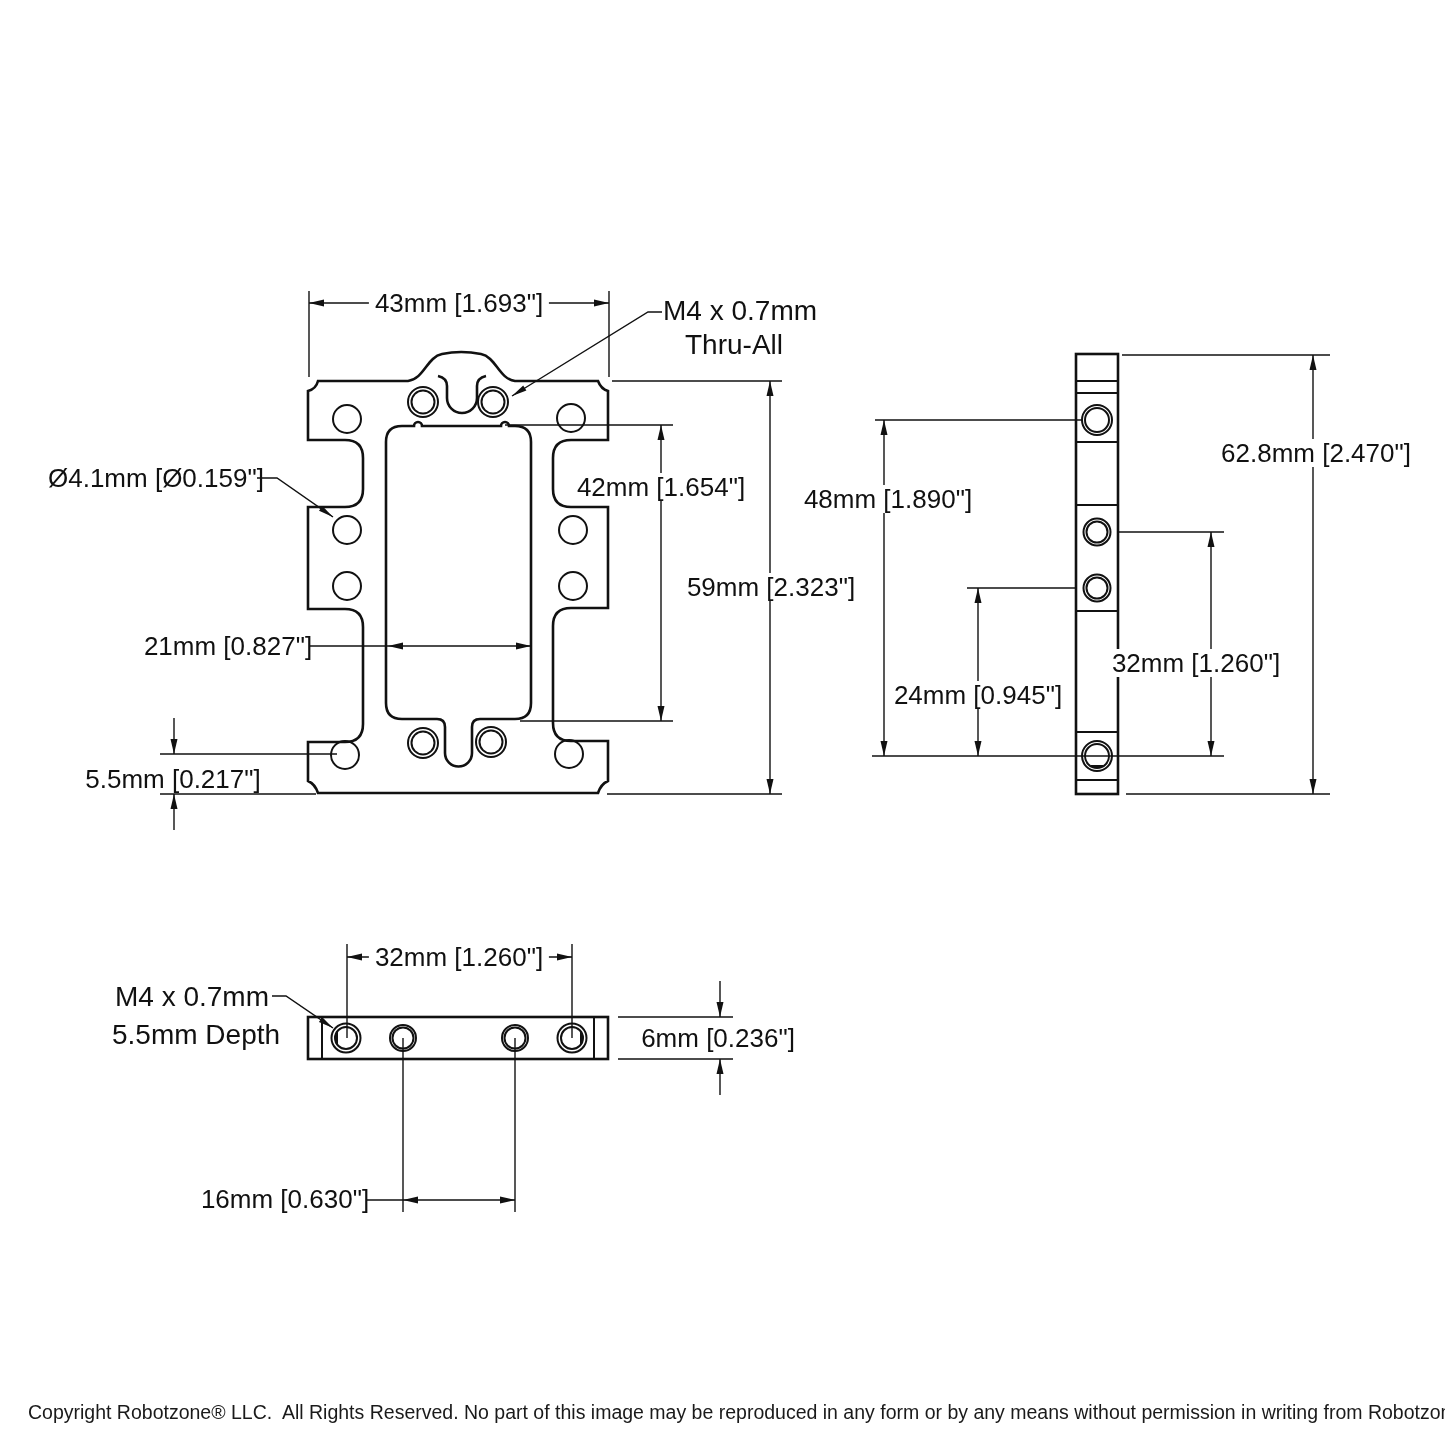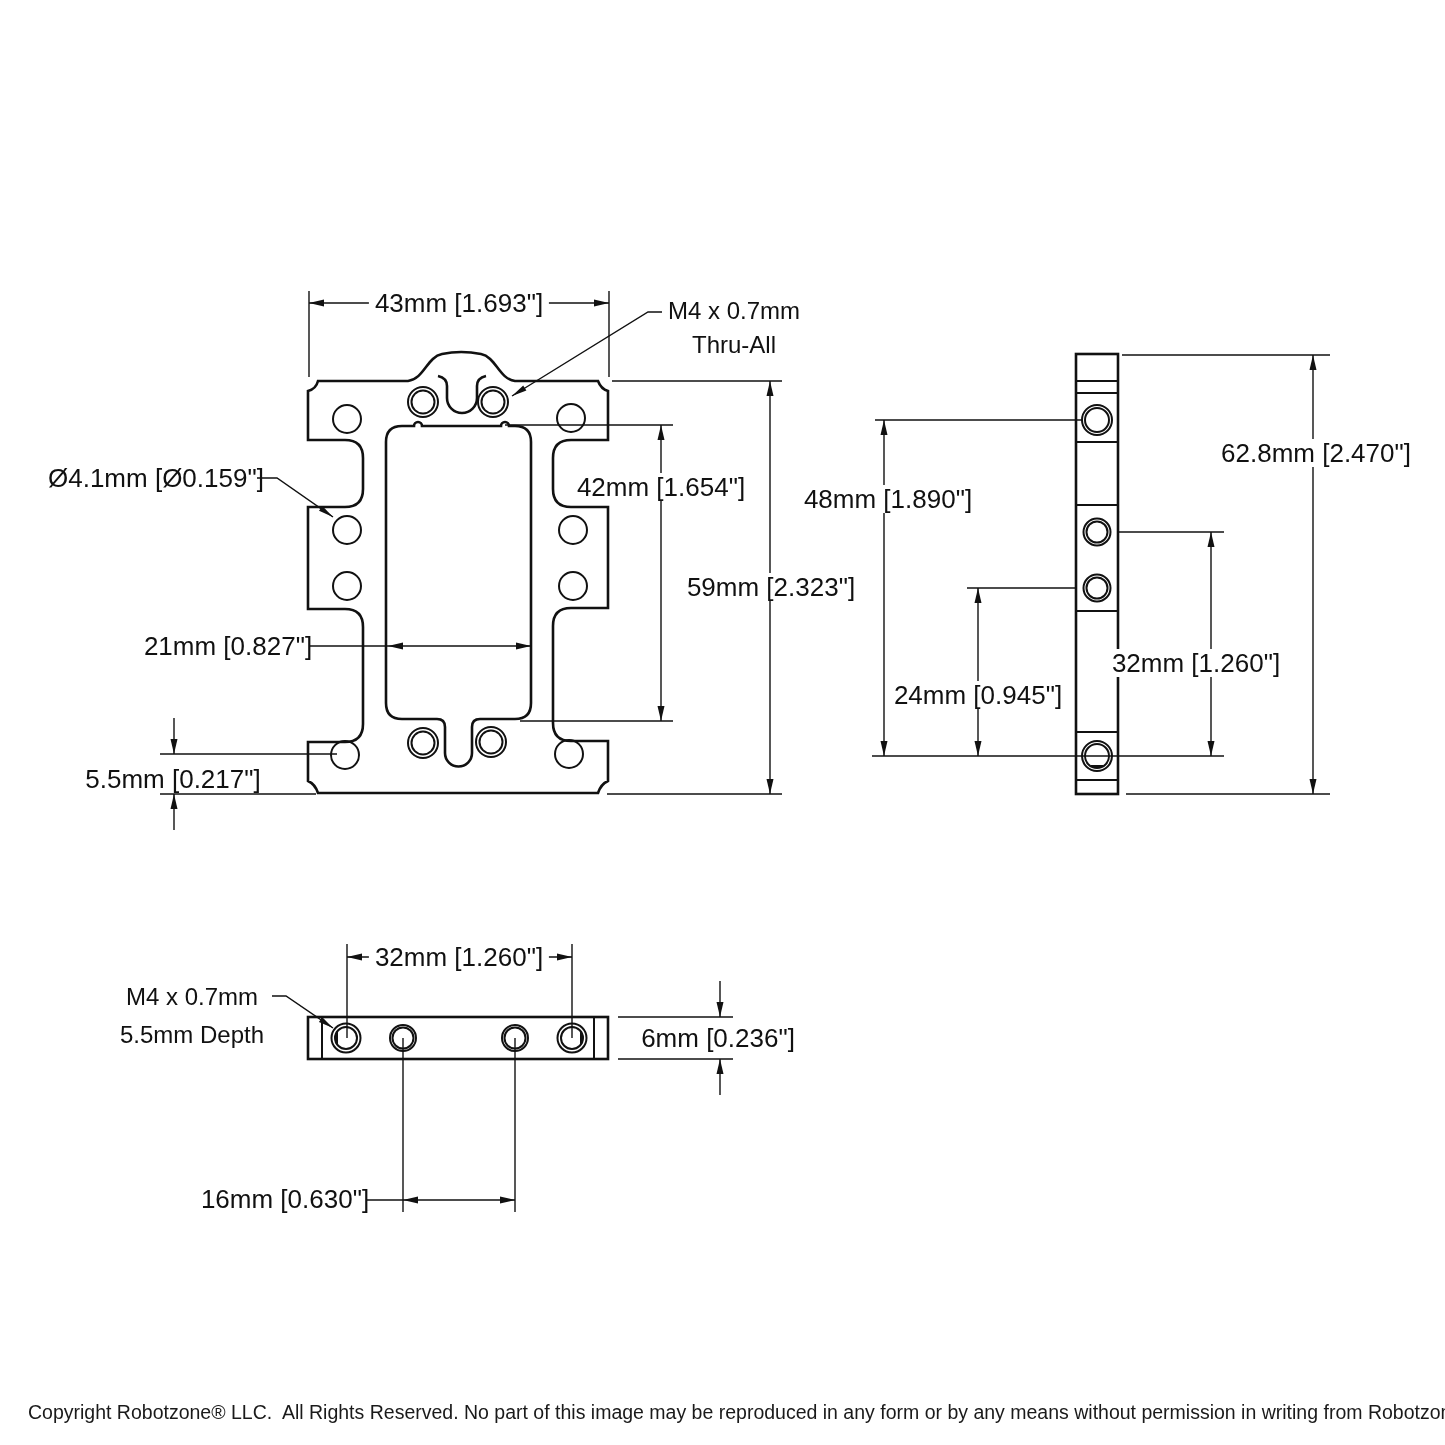--- a/index.html
+++ b/index.html
@@ -2,21 +2,21 @@
 <html><head>
 <meta charset="utf-8">
 <style>
   html,body{margin:0;padding:0;background:#fff;}
   #stage{position:relative;width:1445px;height:1445px;background:#ffffff;overflow:hidden;
          font-family:"Liberation Sans", sans-serif;color:#111;}
   #drawing-svg{position:absolute;left:0;top:0;}
   .lab{position:absolute;font-size:26px;line-height:26px;color:#111;white-space:nowrap;}
   .ctr{transform:translate(-50%,-50%);text-align:center;}
   .dimbg{background:#ffffff;padding:1px 6px;}
-  .callout{position:absolute;font-size:24px;line-height:34px;color:#111;text-align:center;white-space:nowrap;}
+  .callout{position:absolute;font-size:28px;line-height:34px;color:#111;text-align:center;white-space:nowrap;}
   #footer-text{position:absolute;left:28px;top:1400px;font-size:19.5px;line-height:24px;
                color:#1a1a1a;white-space:pre;}
   svg path, svg line, svg circle, svg polyline{fill:none;stroke:#111;}
   .outline{stroke-width:2.6;}
   .thin{stroke-width:2;}
   .dim{stroke-width:1.4;}
   .arr{fill:#111;stroke:none;}
 </style>
 </head>
 <body>

